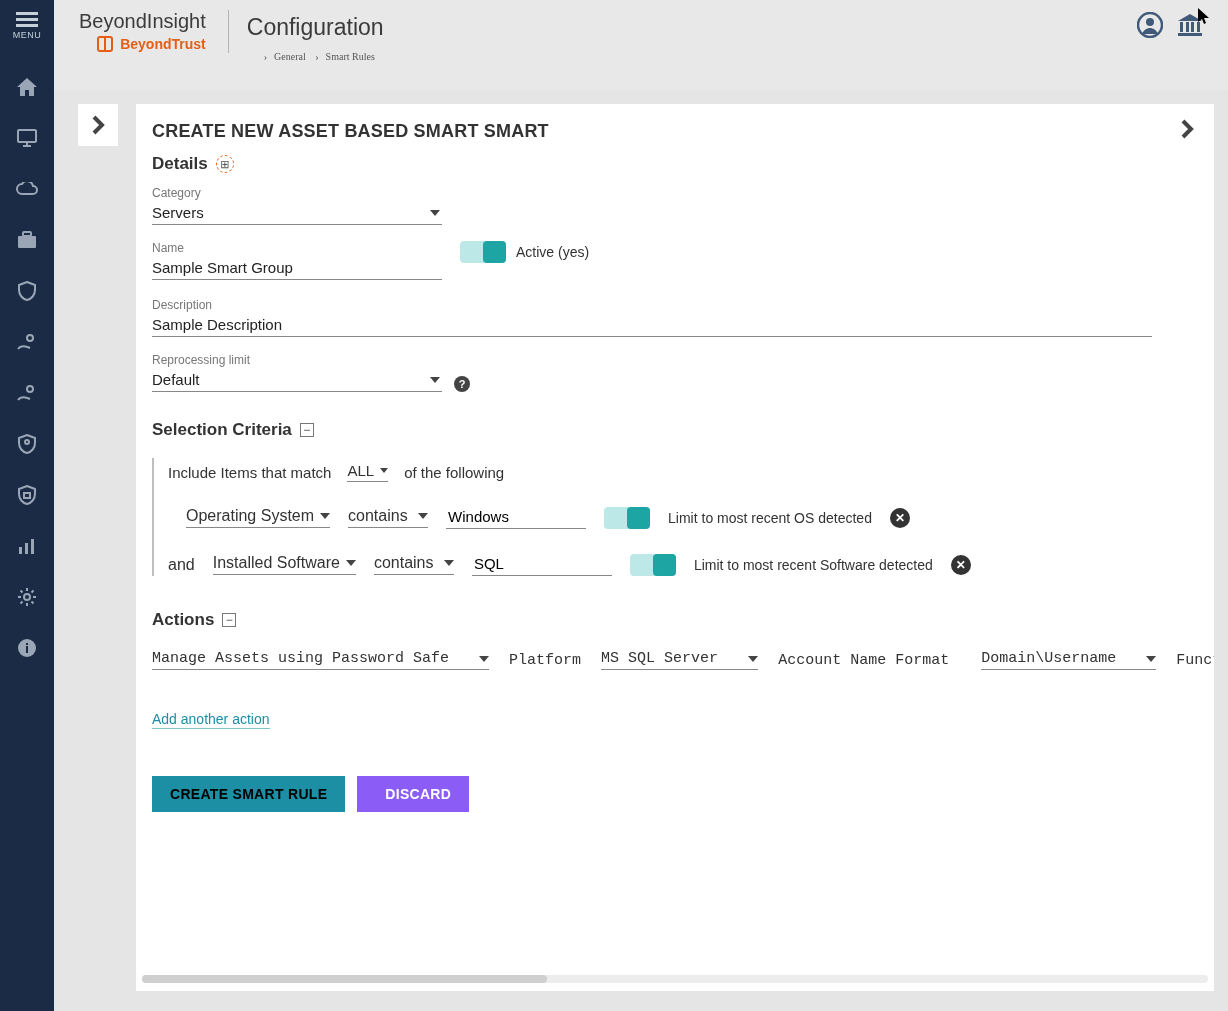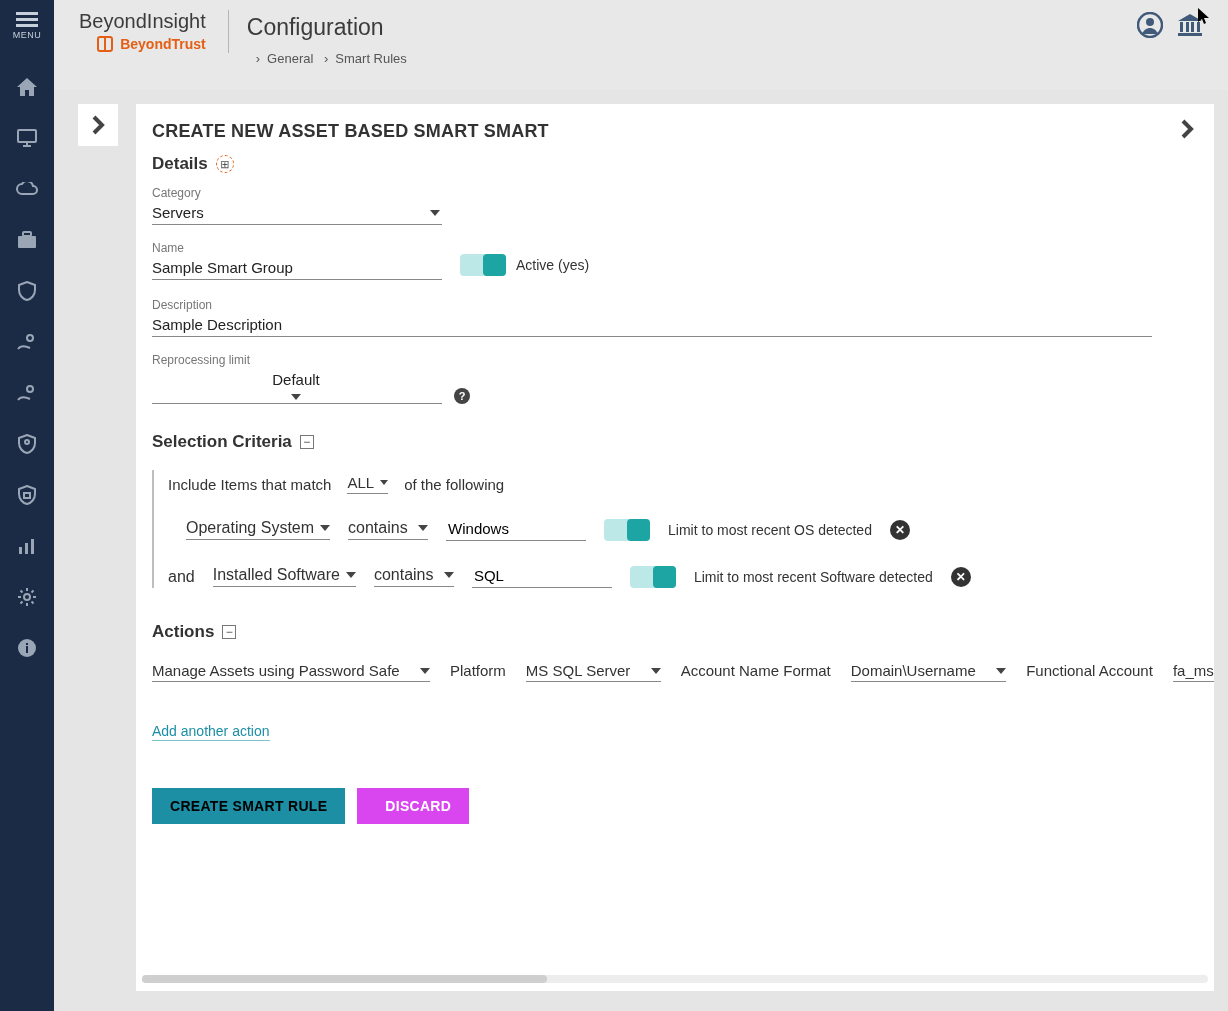--- a/index.html
+++ b/index.html
@@ -52,21 +52,21 @@
     font-size: 20px; font-weight: 500; color:#3b3b3b;
   }
   .brand-sub {
     display:flex; align-items:center; gap:6px;
     color:#E45F14; font-weight:600; font-size:14px;
     margin-top: 2px;
   }
   .brand-sub svg { flex: none; }
   .header-right { padding-top: 4px; display:flex; flex-direction:column; gap:10px; }
   .page-title { font-size:23px; font-weight:300; color:#3b3b3b; }
-  .breadcrumbs { font-size:13px; color:#888; margin-left:2px;}
+  .breadcrumbs { font-size:10px; color:#888; margin-left:10px;font-family:Liberation Serif, serif;}
   .breadcrumbs span { color:#555; }
   .bc-sep { color:#bbb; margin: 0 7px; }
   .header-icons {
     position:absolute; top:12px; right:25px;
     display:flex; gap:14px; align-items:center;
     color:#415A7A;
   }
   .header-cursor { position:absolute; top:8px; right:18px; font-size:14px; color:#000;}
 
   
@@ -147,27 +147,27 @@
   .crit-row { display:flex; align-items:center; gap:18px; margin-top:24px; flex-wrap:wrap; margin-left:18px;}
   .crit-row .and-label { margin-left:-18px; margin-right:0;}
   .crit-input { border:none; border-bottom:1px solid #888; font-size:15px; padding:2px 2px 3px 2px; width:140px; outline:none;}
   .remove-circle { width:20px; height:20px; border-radius:50%; background:#333; display:flex; align-items:center; justify-content:center; color:#fff; font-weight:700; font-size:12px;}
 
   .crit-links { margin-top:30px; display:flex; gap:28px; padding-left:16px;}
   .link { color:#1C8FA5; font-size:14px; border-bottom:1px solid #7EC4CE; padding-bottom:1px; cursor:pointer;}
 
   
   .actions-block { margin-top:34px; }
-  .actions-row { display:flex; gap:20px; margin-top:20px; font-size:15px; color:#333; flex-wrap:nowrap; white-space:nowrap;}
+  .actions-row { display:flex; align-items:center; gap:20px; margin-top:20px; font-size:15px; color:#333; flex-wrap:nowrap; white-space:nowrap;font-family:Liberation Mono, monospace;}
 
   
   .btn-row { margin-top:48px; display:flex; gap:12px;}
   .btn { padding:10px 18px; font-size:14px; font-weight:600; letter-spacing:0.3px; border:none; cursor:pointer;}
   .btn-primary { background:#1C8FA5; color:#000000;}
-  .btn-secondary { background:#d946ef; color:#fff;padding-left:28px;}
+  .btn-secondary { background:#8b5cf6; color:#fff;padding-left:28px;}
 
   
   .hscroll { position:absolute; left:6px; right:6px; bottom:6px; height:10px; }
   .hscroll .track { height:8px; background:#EDEDED; border-radius:4px; position:relative;}
   .hscroll .thumb { position:absolute; left:0; top:0; height:8px; width:38%; background:#CFCFCF; border-radius:4px;}
 
 </style>
 </head>
 <body>
 
@@ -328,42 +328,42 @@
 
       <div class="form">
         <div class="field-group">
           <label class="field-label">Category</label>
           <div class="select-wrap input-w-sm" style="width:290px; justify-content:space-between;">
             <span class="sval">Servers</span>
               <span class="tri-down"></span>
           </div>
         </div>
 
-        <div class="row-flex" style="align-items:flex-end;">
+        <div class="row-flex" style="align-items:flex-start;">
           <div class="field-group" style="margin-bottom:0;">
             <label class="field-label">Name</label>
             <input class="underline-input input-w-sm" value="Sample Smart Group" style="">
           </div>
           <div style="display:flex; align-items:center; gap:10px; margin-bottom:4px;">
             <div class="toggle">
                 <div class="knob"></div>
               </div>
             <span class="toggle-label">Active (yes)</span>
           </div>
         </div>
 
         <div class="field-group" style="margin-top:18px;">
           <label class="field-label">Description</label>
           <input class="underline-input input-w-full" style="width: 1000px;" value="Sample Description">
         </div>
 
         <div class="row-flex" style="align-items:flex-end; gap:12px;">
           <div class="field-group" style="margin-bottom:0;">
             <label class="field-label">Reprocessing limit</label>
-            <div class="select-wrap" style="width:290px; justify-content:space-between;flex-direction:column;">
+            <div class="select-wrap" style="width:290px; justify-content:space-between;">
               <span class="sval">Default</span>
                 <span class="tri-down"></span>
             </div>
           </div>
           <div class="help-circle">?</div>
         </div>
       </div>
 
       <div class="criteria-block">
         <div class="section-row">
@@ -427,21 +427,21 @@
 
         <div class="actions-row">
           <span class="inline-select" style="justify-content:space-between;">
             <span class="sval">Manage Assets using Password Safe</span>&nbsp;&nbsp;<span class="tri-down"></span>
           </span>
           <span>Platform</span>
           <span class="inline-select" style="justify-content:space-between;">
             <span class="sval">MS SQL Server</span>&nbsp;&nbsp;<span class="tri-down"></span>
           </span>
           <span>Account Name Format</span>
-          <span class="inline-select" style="justify-content:space-between;">
+          <span class="inline-select" style="justify-content:space-between;margin-left:12px;">
             <span class="sval">Domain\Username</span>&nbsp;&nbsp;<span class="tri-down"></span>
           </span>
           <span>Functional Account</span>
           <span class="inline-select" style="justify-content:space-between;">
             <span class="sval">fa_mssql</span>&nbsp;&nbsp;
           </span>
         </div>
 
         <div style="margin-top:40px;">
           <span class="link">Add another action</span>

